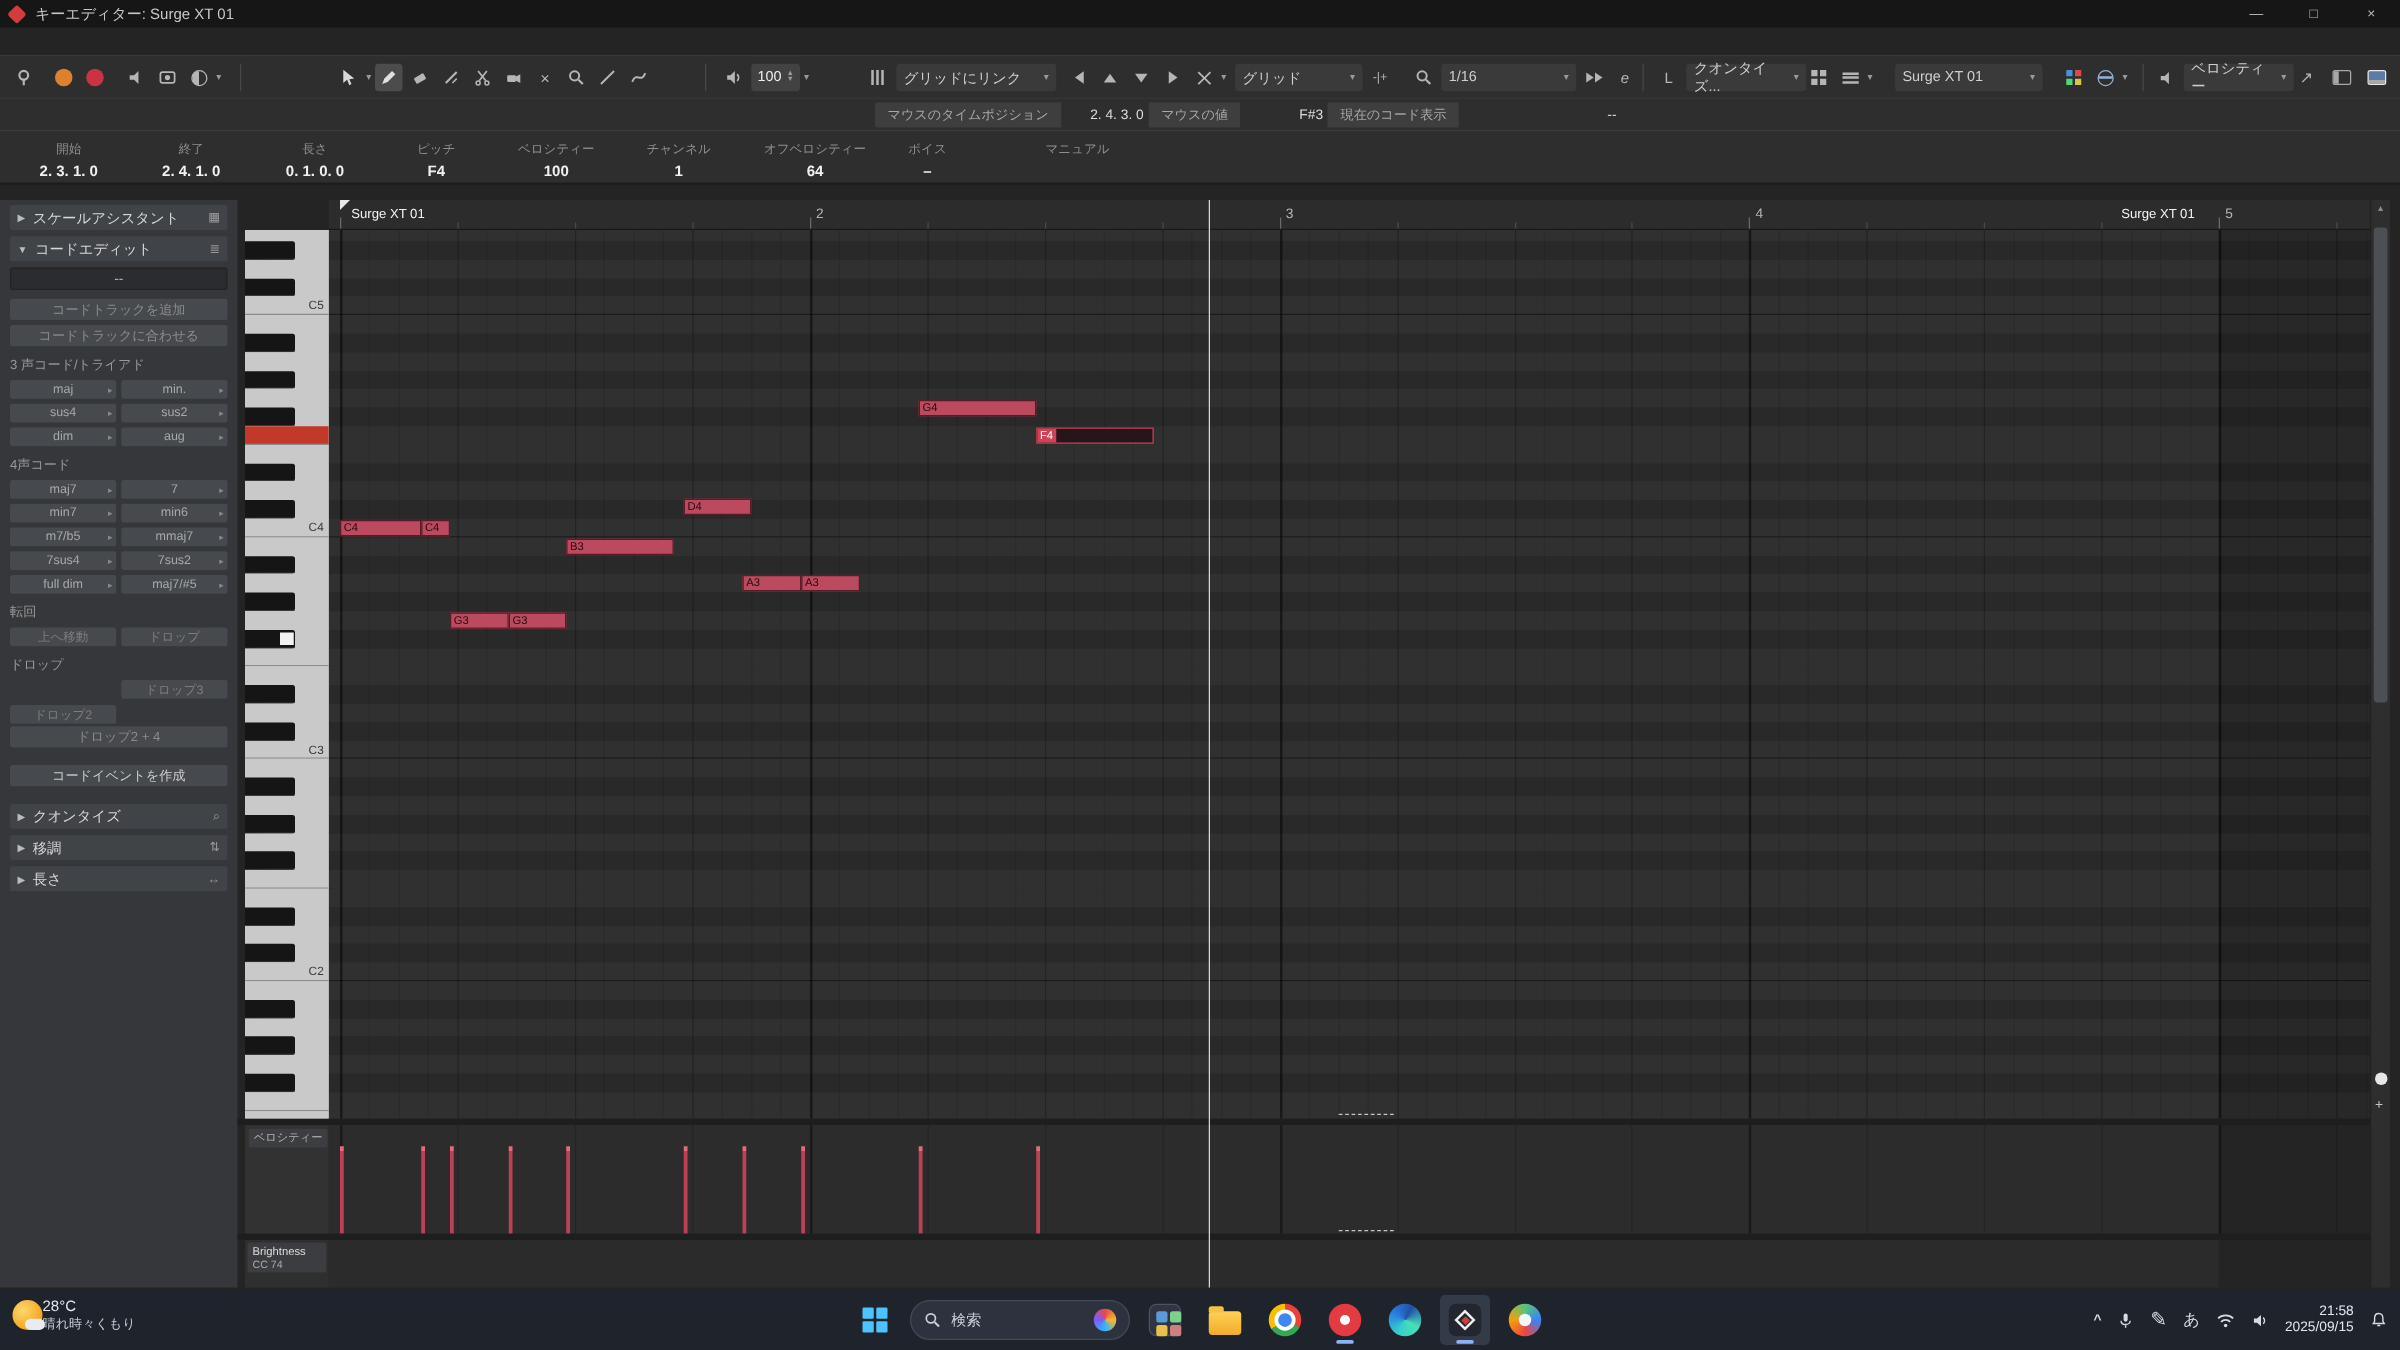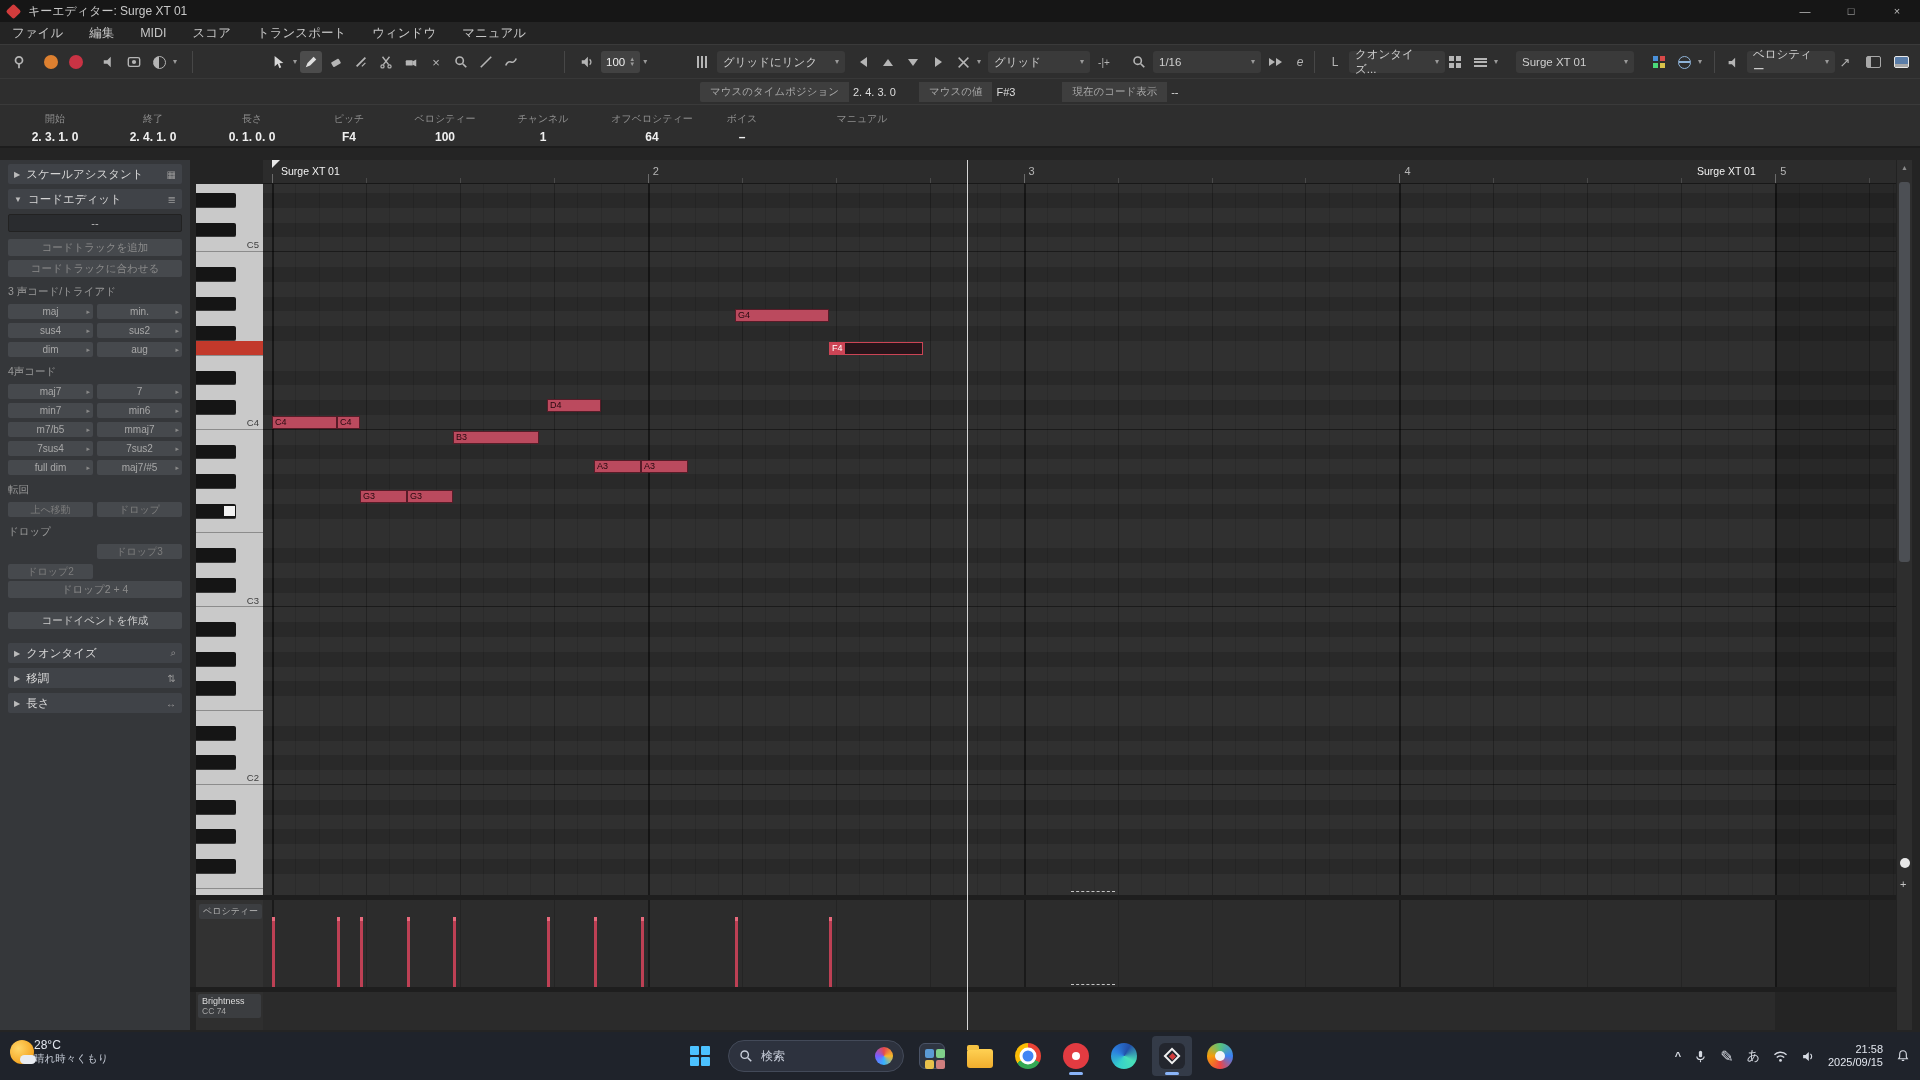--- a/index.html
+++ b/index.html
@@ -44,21 +44,21 @@
   .lines3::after{content:"";position:absolute;left:0;right:0;top:1.5px;height:2px;background:#b5b5b5}
   .panel-ico{width:15px;height:12px;border:1.5px solid #a8a8a8;border-radius:2px;position:relative}
   .panel-ico.left::after{content:"";position:absolute;left:0;top:0;bottom:0;width:4px;background:#a8a8a8}
   .panel-ico.bottom::after{content:"";position:absolute;left:0;right:0;bottom:0;height:3px;background:#a8a8a8}
   .panel-ico.on{border-color:#e8e8e8;background:#5a7da8}
 
   
   .statusrow{position:absolute;top:78px;left:0;right:0;height:26px;background:#2e2e2e;border-top:1px solid #383838}
   .status-group{position:absolute;left:700px;top:3px;height:20px;display:flex;align-items:center;border-radius:2px;overflow:hidden}
   .scell-label{background:#3e3e3e;color:#a8a8a8;font-size:10.5px;padding:4px 10px;white-space:nowrap}
-  .scell-value{color:#ddd;font-size:11px;padding:4px 4px;white-space:nowrap;min-width:70px;text-align:left}
+  .scell-value{color:#ddd;font-size:11px;padding:4px 4px;white-space:nowrap;min-width:70px;text-align:right}
 
   
   .infoline{position:absolute;top:104px;left:0;right:0;height:44px;background:#2e2e2e;border-top:1px solid #3a3a3a;border-bottom:2px solid #1d1d1d}
   .ifield{position:absolute;top:7px;width:92px;text-align:center}
   .ifield .lbl{display:block;font-size:10px;color:#8f8f8f}
   .ifield .val{display:block;font-size:12px;color:#f0f0f0;font-weight:bold;margin-top:4px}
 
   
   .inspector{position:absolute;left:0;top:160px;width:190px;height:870px;background:#35373a;padding:4px 8px;overflow:hidden}
   .isec-header{height:20px;background:#404348;border-radius:2px;display:flex;align-items:center;padding:0 6px;color:#d8d8d8;font-size:11.5px;gap:6px;margin-bottom:5px}
@@ -171,29 +171,20 @@
   <div class="titlebar">
     <span class="app-icon"></span>
     <span>キーエディター: Surge XT 01</span>
     <div class="win-controls">
       <span class="win-btn">—</span>
       <span class="win-btn">□</span>
       <span class="win-btn">×</span>
     </div>
   </div>
 
-  <div class="menubar" id="menu-items">
-      <span class="menu-item">ファイル</span>
-      <span class="menu-item">編集</span>
-      <span class="menu-item">MIDI</span>
-      <span class="menu-item">スコア</span>
-      <span class="menu-item">トランスポート</span>
-      <span class="menu-item">ウィンドウ</span>
-      <span class="menu-item">マニュアル</span>
-    </div>
 
   <div class="toolbar">
     <div class="tgroup" style="left:8px">
       <span class="ticon">
         <svg width="14" height="14" viewBox="0 0 16 16">
             <circle cx="8" cy="6" r="4" fill="none" stroke="#b5b5b5" stroke-width="2"></circle>
             <line x1="8" y1="10" x2="8" y2="15" stroke="#b5b5b5" stroke-width="2"></line>
           </svg>
       </span>
     </div>
@@ -877,21 +868,21 @@
       </div>
       <div class="note" style="left: 284px; top: 215px; width: 54px;">
         <span class="nlabel">D4</span>
       </div>
       <div class="note" style="left: 331px; top: 276.4px; width: 47px;">
         <span class="nlabel">A3</span>
       </div>
       <div class="note" style="left: 378px; top: 276.4px; width: 47px;">
         <span class="nlabel">A3</span>
       </div>
-      <div class="note" style="left: 472px; top: 125px; width: 94px;">
+      <div class="note" style="left: 472px; top: 136px; width: 94px;">
         <span class="nlabel">G4</span>
       </div>
       <div class="note sel" style="left: 566px; top: 158px; width: 94px;">
         <span class="nlabel">F4</span>
       </div>
     </div>
 
   <div class="dim-right"></div>
 
   <div class="split" style="top:895px"></div>

